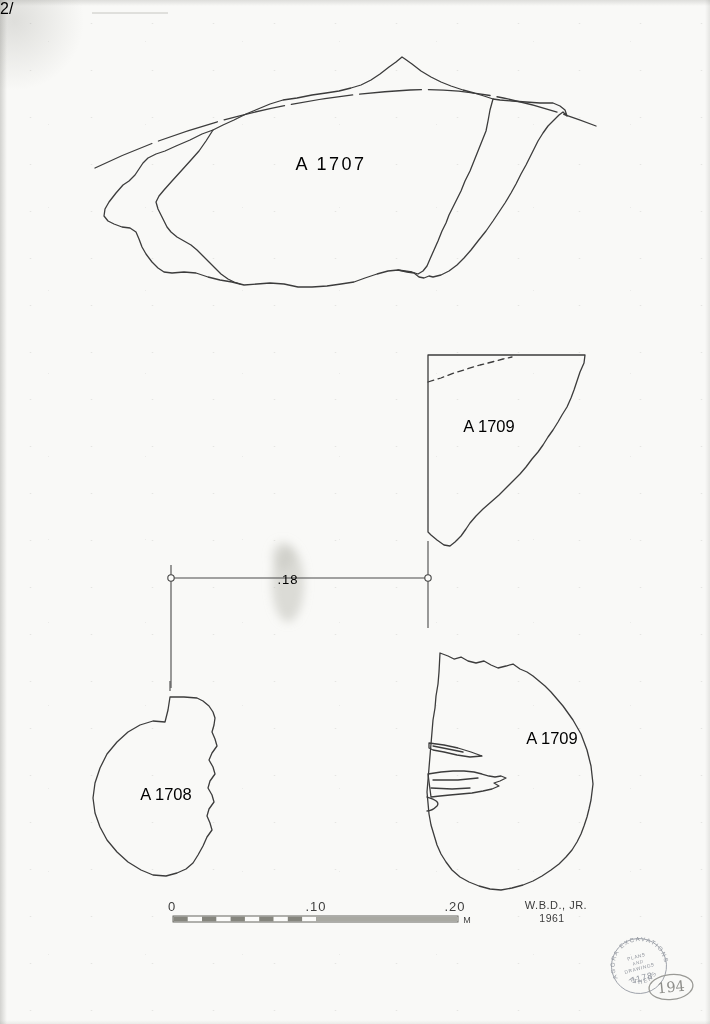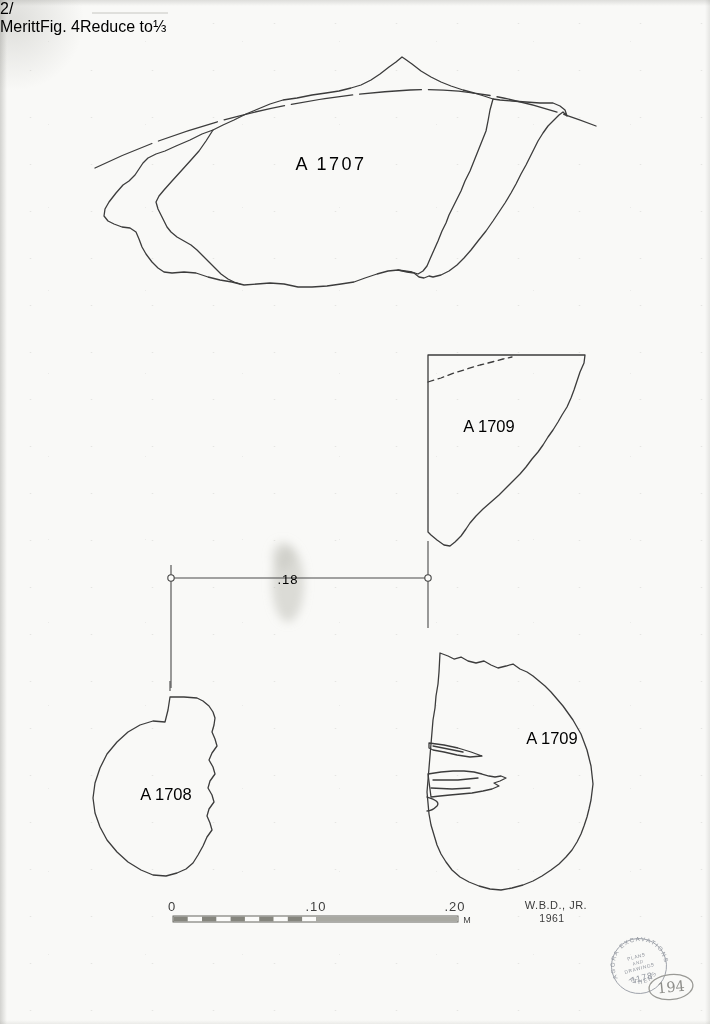--- a/index.html
+++ b/index.html
@@ -104,17 +104,14 @@
   </g>
 
   <g transform="rotate(-6 671 987)">
     <ellipse cx="671" cy="987" rx="22" ry="12.5" fill="none" stroke="#9a9a96" stroke-width="1.3"></ellipse>
     <text x="671" y="992" font-size="14.5" text-anchor="middle" fill="#8d8d89" font-family="DejaVu Serif, serif">194</text>
   </g>
 </svg>
 
 <div class="corner-mark">2/</div>
 
-<div class="pencil-note">
-  <span class="w1">Meritt</span><span class="w2">Fig. 4</span><span class="w3">Reduce to</span><span class="fr">⅓</span>
-</div>
 
 </div>
 
 </body></html>

